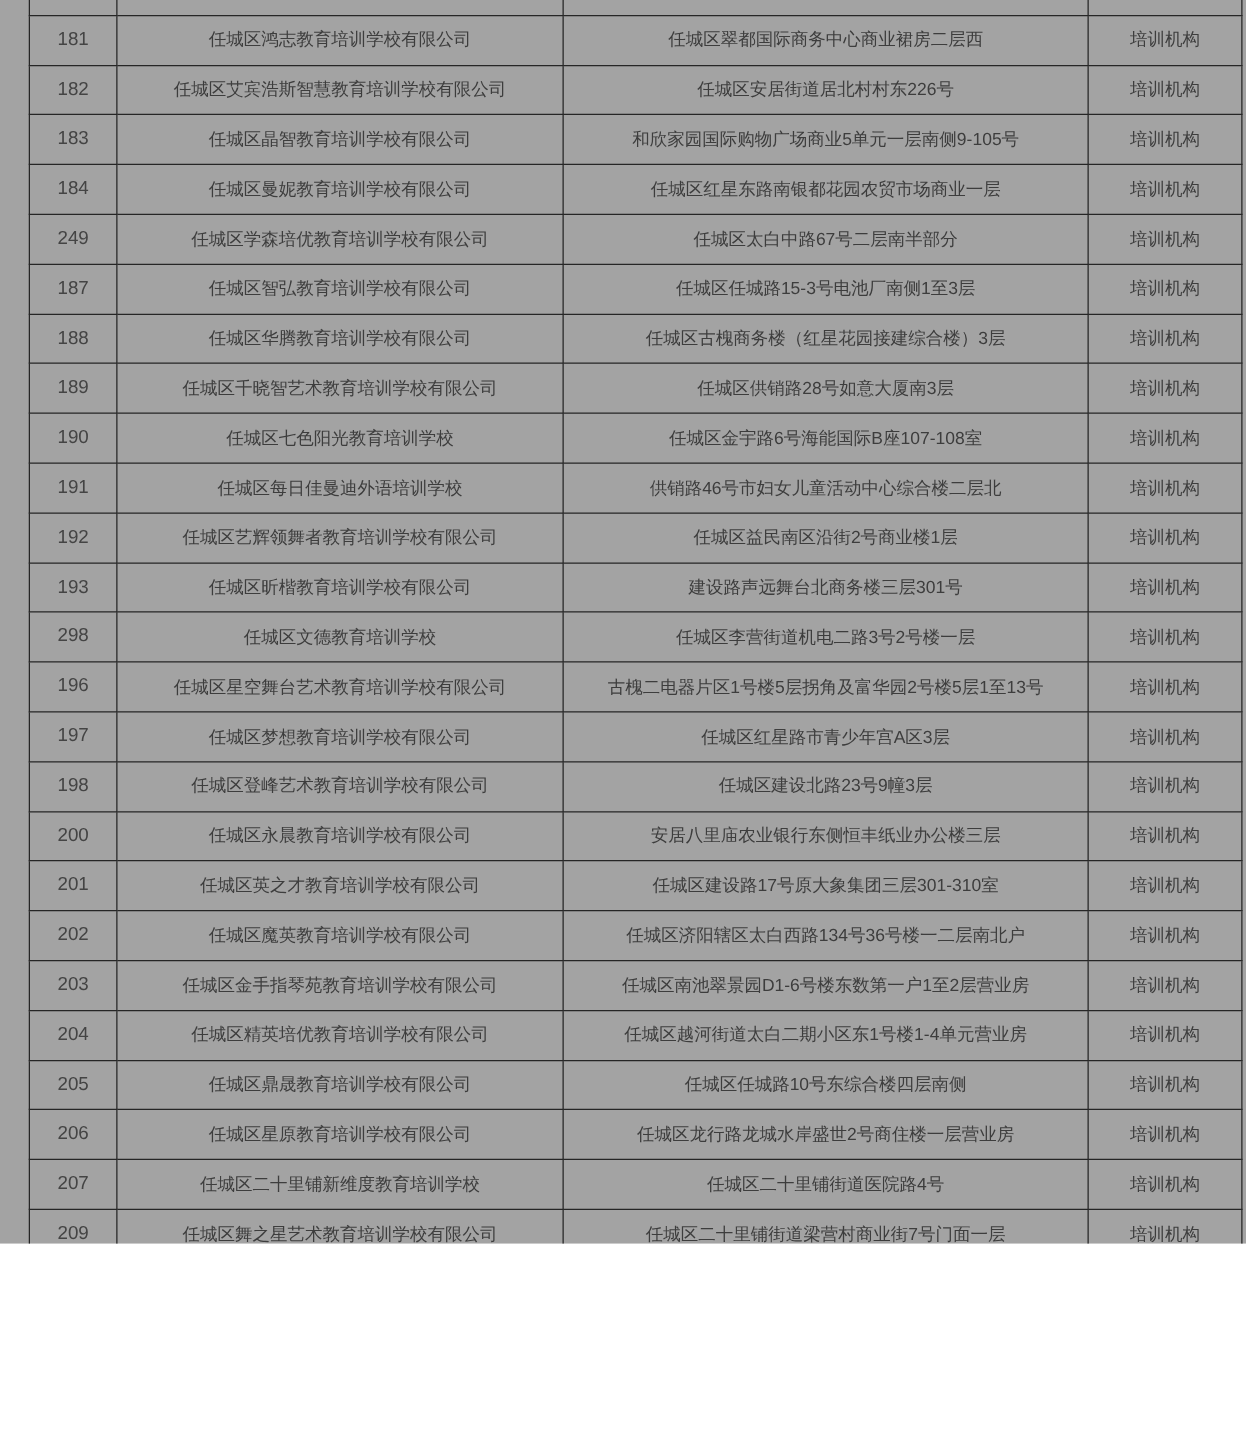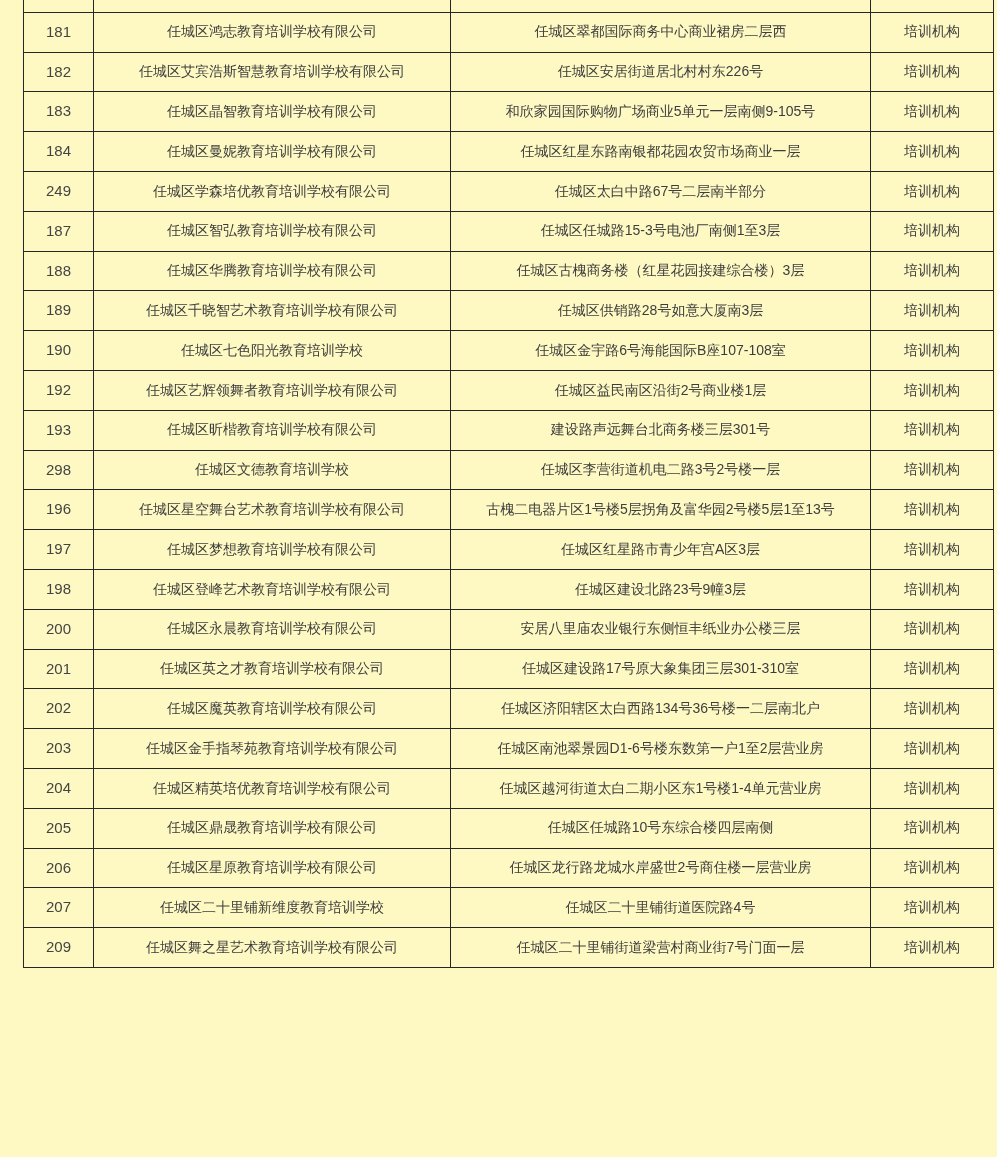--- a/index.html
+++ b/index.html
@@ -4,22 +4,22 @@
 <style>
   html, body {
     margin: 0;
     padding: 0;
     background: #ffffff;
     font-family: "Liberation Sans", "DejaVu Sans", sans-serif;
   }
   .screen {
     position: relative;
     width: 997px;
-    height: 1157px;
-    background: #fef9c3;
+    height: 995px;
+    background: #a3a3a3;
     overflow: hidden;
   }
   .table-wrap {
     position: absolute;
     left: 23px;
     top: -28px;
     width: 970px;
   }
   table.registry {
     border-collapse: collapse;
@@ -128,20 +128,26 @@
     <td>培训机构</td>
   </tr>
 
   <tr>
     <td class="num">190</td>
     <td>任城区七色阳光教育培训学校</td>
     <td>任城区金宇路6号海能国际B座107-108室</td>
     <td>培训机构</td>
   </tr>
 
+  <tr>
+    <td class="num">191</td>
+    <td>任城区每日佳曼迪外语培训学校</td>
+    <td>供销路46号市妇女儿童活动中心综合楼二层北</td>
+    <td>培训机构</td>
+  </tr>
 
   <tr>
     <td class="num">192</td>
     <td>任城区艺辉领舞者教育培训学校有限公司</td>
     <td>任城区益民南区沿街2号商业楼1层</td>
     <td>培训机构</td>
   </tr>
 
   <tr>
     <td class="num">193</td>

